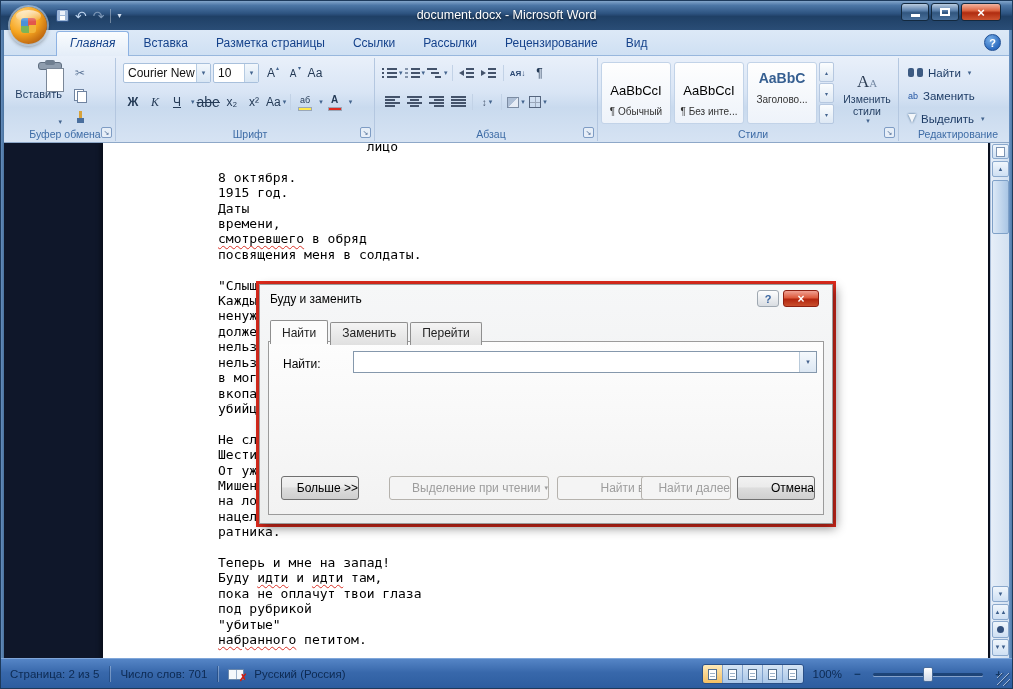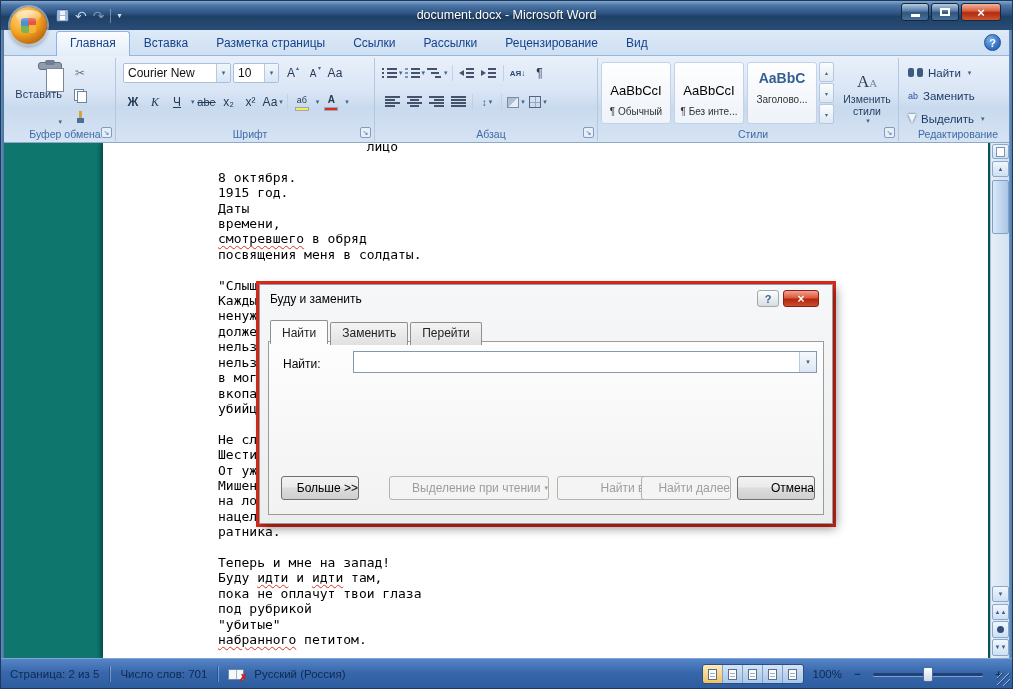--- a/index.html
+++ b/index.html
@@ -38,21 +38,21 @@
   .g-close { color:#fff; font-size:13px; font-weight:bold; line-height:13px; }
 
   
   .side-strip { position:absolute; top:30px; width:4px; height:628px; background:linear-gradient(90deg,#6d95c4,#49729f); z-index:15; }
   .side-l { left:0; } .side-r { right:0; }
   .tabrow { position:absolute; left:4px; top:30px; width:1005px; height:26px;
     background:linear-gradient(#dde9f7,#cfe0f3); border-bottom:1px solid #98b7dd; z-index:18; }
   .rtabs { position:absolute; left:52px; bottom:0; display:flex; align-items:flex-end; }
   .rtab { padding:4px 13px 5px; font-size:12px; color:#15428b; border:1px solid transparent; border-bottom:none; }
   .rtab.active { background:linear-gradient(#fafcfe,#e4edf8); border-color:#8db2e3; border-radius:3px 3px 0 0;
-    margin-bottom:-1px; padding-bottom:6px; }
+    margin-bottom:-1px; padding-bottom:6px;font-style:italic; }
   .help-circle { position:absolute; right:8px; top:4px; width:17px; height:17px; border-radius:50%;
     background:radial-gradient(circle at 35% 30%,#79b0e8,#2d6cc0 70%); border:1px solid #1f4f94;
     color:#fff; font-size:11px; font-weight:bold; text-align:center; line-height:16px; }
 
   
   .ribbon { position:absolute; left:4px; top:56px; width:1005px; height:87px;
     background:linear-gradient(#e9f0fa 0%,#d9e5f5 42%,#c9daee 60%,#d6e3f3 100%);
     border-bottom:1px solid #8ea8c8; z-index:16; }
   .rgroup { position:absolute; top:2px; height:83px; border-right:1px solid #b4c7e0; }
   .rgroup-label { position:absolute; bottom:1px; left:9px; right:0; text-align:center; font-size:10.5px; color:#3e6ca6; }
@@ -82,23 +82,23 @@
   .cut-g { color:#5a7396; font-size:12px; }
   .copy-ic { width:12px; height:12px; position:relative; }
   .copy-ic::before,.copy-ic::after { content:''; position:absolute; width:8px; height:10px; background:#fff; border:1px solid #6f83a0; }
   .copy-ic::before { left:0; top:0; } .copy-ic::after { left:3px; top:2px; }
   .brush-ic { width:12px; height:12px; position:relative; }
   .brush-ic::before { content:''; position:absolute; left:5px; top:0; width:3px; height:7px; background:#d8a23a; }
   .brush-ic::after { content:''; position:absolute; left:3px; top:7px; width:7px; height:5px; background:#4a6f9e; }
 
   
   .g-font { left:113px; width:258px; }
-  .c-name { width:108px; } .c-size { width:46px; }
+  .c-name { width:88px; } .c-size { width:46px; }
   .b-bold { font-weight:bold; } .b-italic { font-style:italic; font-family:"Liberation Serif",serif; }
-  .b-under { text-decoration:underline; } .b-strike { text-decoration:line-through; font-size:11px; }
+  .b-under { text-decoration:underline; } .b-strike { text-decoration:line-through; font-size:14px; }
   .colorbar { position:absolute; left:3px; right:3px; bottom:1px; height:4px; border:1px solid #9aa7b8; }
   .bar-y { background:#ffe84a; } .bar-r { background:#e02b20; }
   .stacked { flex-direction:column; gap:0; padding-bottom:5px; }
   .tri-up { font-size:6px; color:#44658f; position:absolute; top:1px; right:2px; }
   .tri-dn { font-size:6px; color:#44658f; position:absolute; top:1px; right:2px; }
 
   
   .g-par { left:372px; width:222px; }
   .mini { width:15px; height:11px; background-repeat:no-repeat; }
   .ic-bullets { background-image:linear-gradient(#44536b,#44536b),linear-gradient(#44536b,#44536b),linear-gradient(#44536b,#44536b),
@@ -150,21 +150,21 @@
   .edit-col { position:absolute; left:8px; top:4px; display:flex; flex-direction:column; gap:2px; }
   .edit-row { display:flex; align-items:center; gap:5px; font-size:11.5px; color:#1e3c66; height:21px; }
   .binoc { width:15px; height:9px; position:relative; }
   .binoc::before,.binoc::after { content:''; position:absolute; top:0; width:6px; height:9px; background:#3c5a82; border-radius:2px; }
   .binoc::before { left:0; } .binoc::after { right:0; }
   .repl-ic { font-size:9px; font-weight:normal; color:#2456a4; }
   .sel-ic { width:0; height:0; border-left:4px solid transparent; border-right:4px solid transparent;
     border-top:9px solid #f3f6fa; filter:drop-shadow(0 0 1px #345a80); }
 
   
-  .docarea { position:absolute; left:4px; top:143px; width:1005px; height:515px; background:#0f766e; overflow:hidden; }
+  .docarea { position:absolute; left:4px; top:143px; width:1005px; height:515px; background:#0f172a; overflow:hidden; }
   .page { position:absolute; left:99px; top:0; width:885px; height:100%; background:#fff;
     box-shadow:-3px 0 4px rgba(0,0,0,.35), 3px 0 4px rgba(0,0,0,.35); }
   .doc-text { position:absolute; left:115px; top:-4px; font-family:"DejaVu Sans Mono","Liberation Mono",monospace;
     font-size:13px; line-height:15.4px; color:#000; white-space:pre; }
   .missp { text-decoration:underline wavy #d93025 1px; text-underline-offset:2px; }
 
   
   .scrollbar { position:absolute; left:986px; top:0; width:19px; height:515px;
     background:linear-gradient(90deg,#e6eef8,#d3e1f1); border-left:1px solid #aabed8; }
   .scbtn { position:absolute; left:1px; width:17px; border:1px solid #8aa8cc; border-radius:2px;

